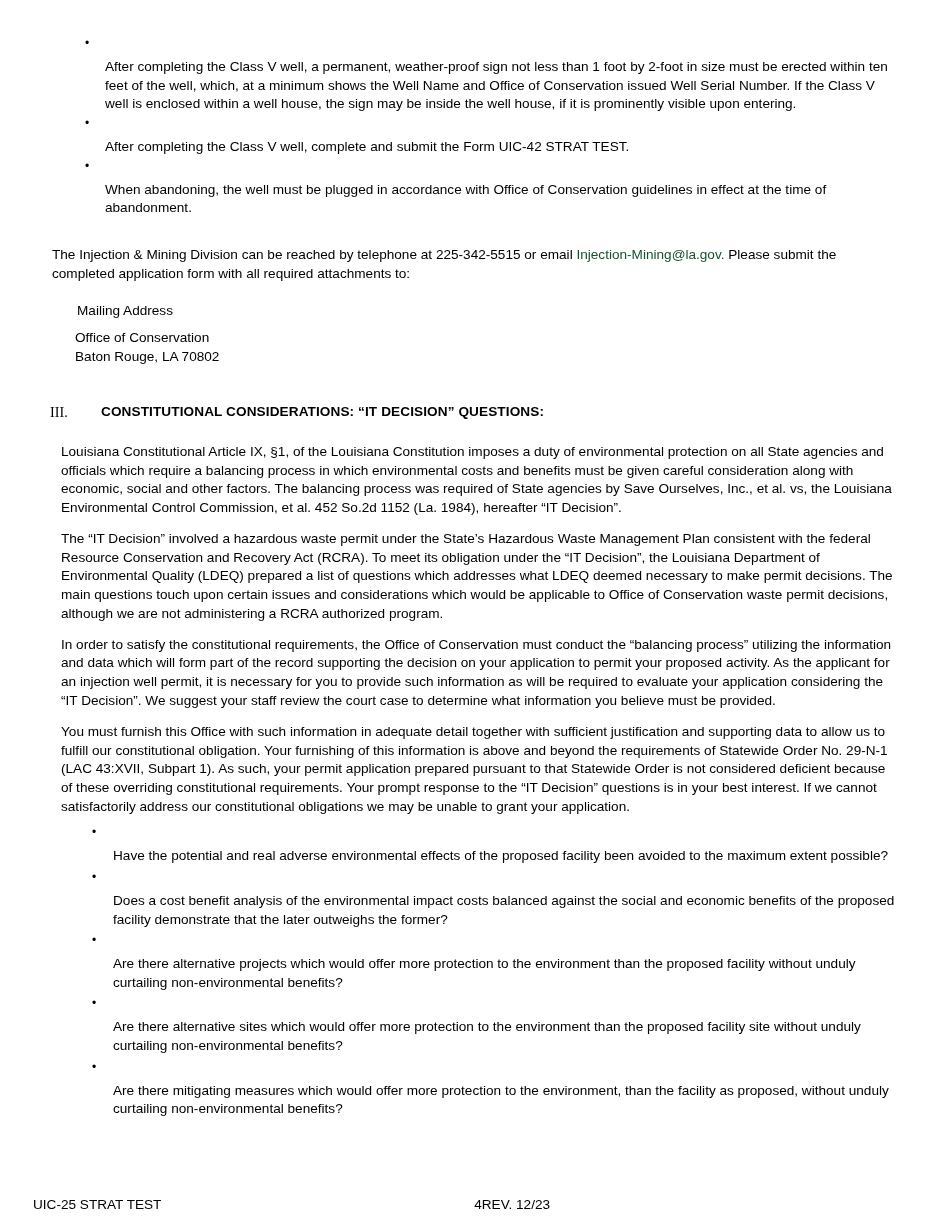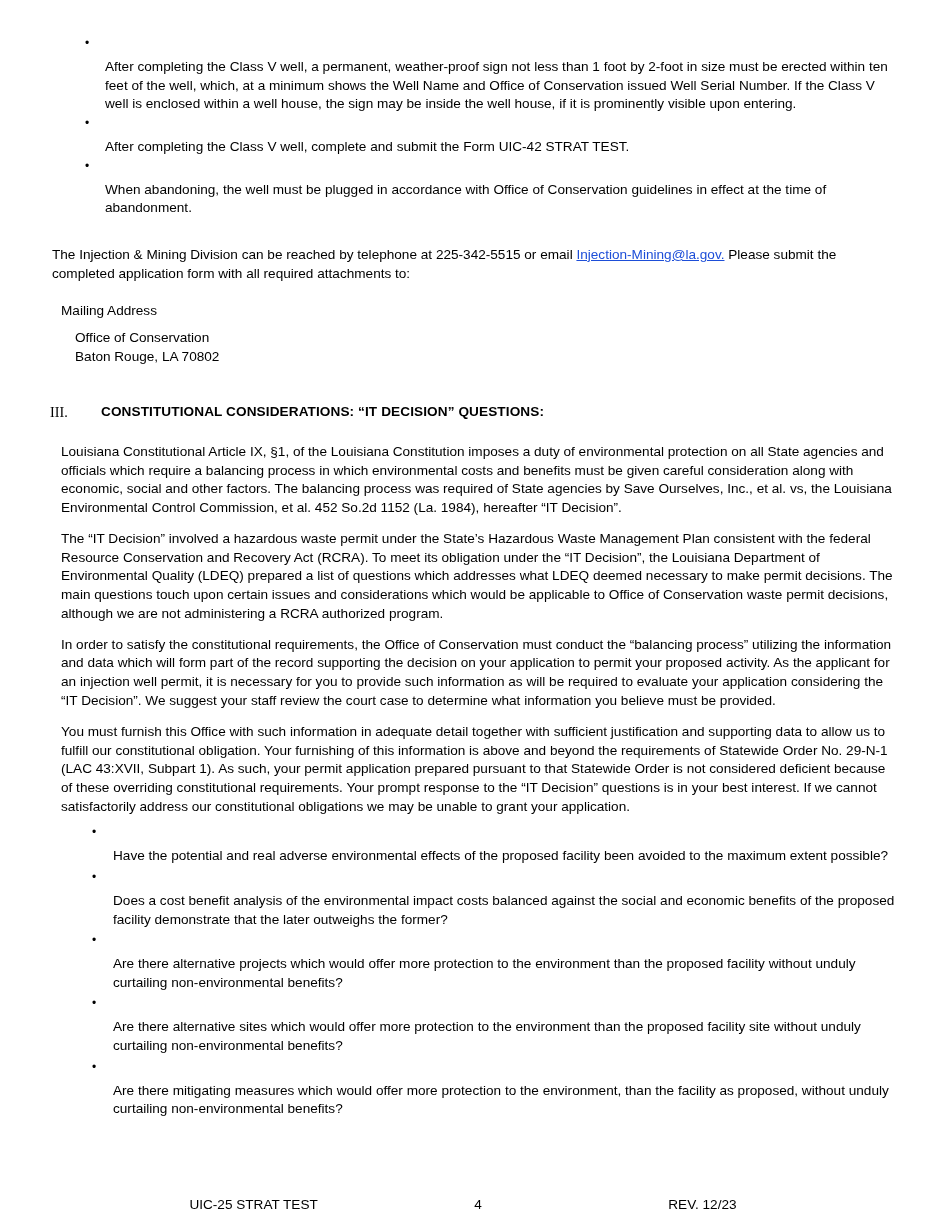--- a/index.html
+++ b/index.html
@@ -54,27 +54,26 @@
     flex: 1;
     margin-top: 24px;
   }
   p {
     margin: 0;
   }
   .contact-para {
     margin-top: 28px;
   }
   .email-link {
-    color: #1d4ed8;
-    text-decoration: underline;
+    color: #14532d;
     cursor: pointer;
   }
   .mailing-label {
     margin-top: 19px;
-    margin-left: 9px;
+    margin-left: 25px;
   }
   .address-block {
     margin-top: 8px;
     margin-left: 23px;
   }
   sup.ordinal {
     font-size: 9px;
     line-height: 0;
     vertical-align: super;
   }
@@ -103,23 +102,23 @@
     margin-top: 21px;
   }
   .footer {
     position: absolute;
     left: 33px;
     right: 27px;
     top: 1196px;
     display: flex;
     align-items: baseline;
   }
-  .footer-left  { flex: 1; text-align: center; }
+  .footer-left  { flex: 1; text-align: left; }
   .footer-center{ flex: none; text-align: center; }
-  .footer-right { flex: 1; text-align: center; }
+  .footer-right { flex: 1; text-align: left; }
 </style>
 </head>
 <body>
 
 <div class="page">
 
   <ul class="bullet-list top-list">
     <li>
       <span class="bullet">•</span>
       <span class="li-text">After completing the Class V well, a permanent, weather-proof sign not less than 1 foot by 2-foot in size must be erected within ten feet of the well, which, at a minimum shows the Well Name and Office of Conservation issued Well Serial Number. If the Class V well is enclosed within a well house, the sign may be inside the well house, if it is prominently visible upon entering.</span>

